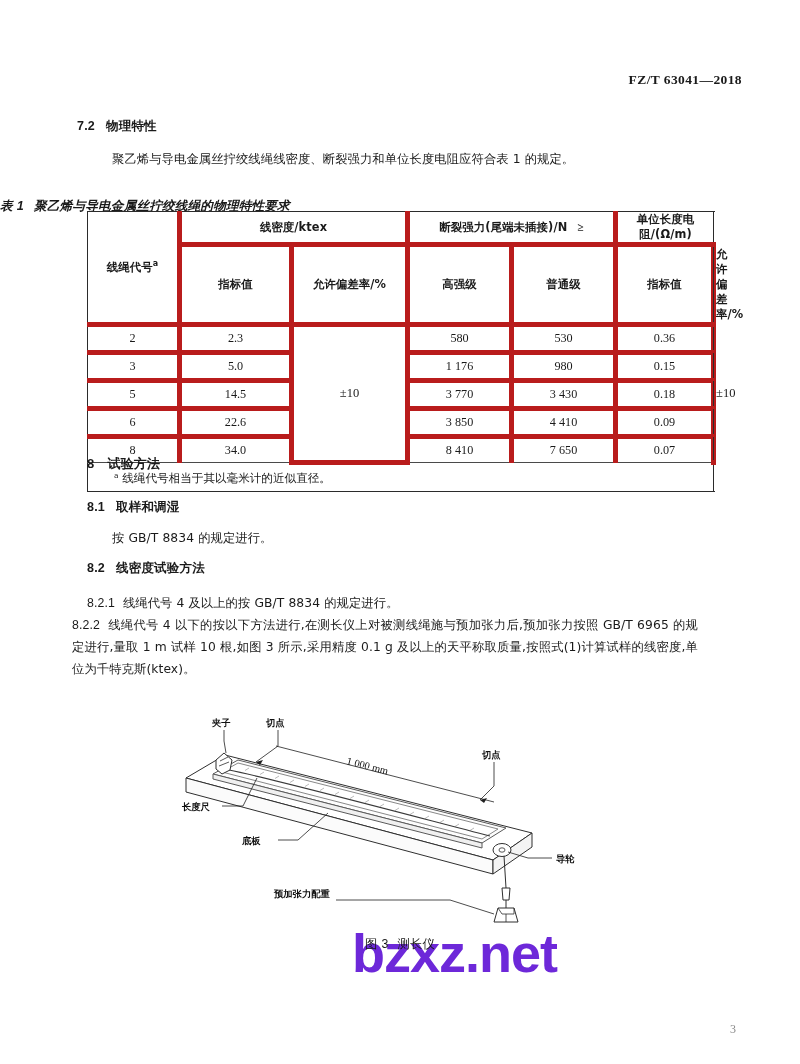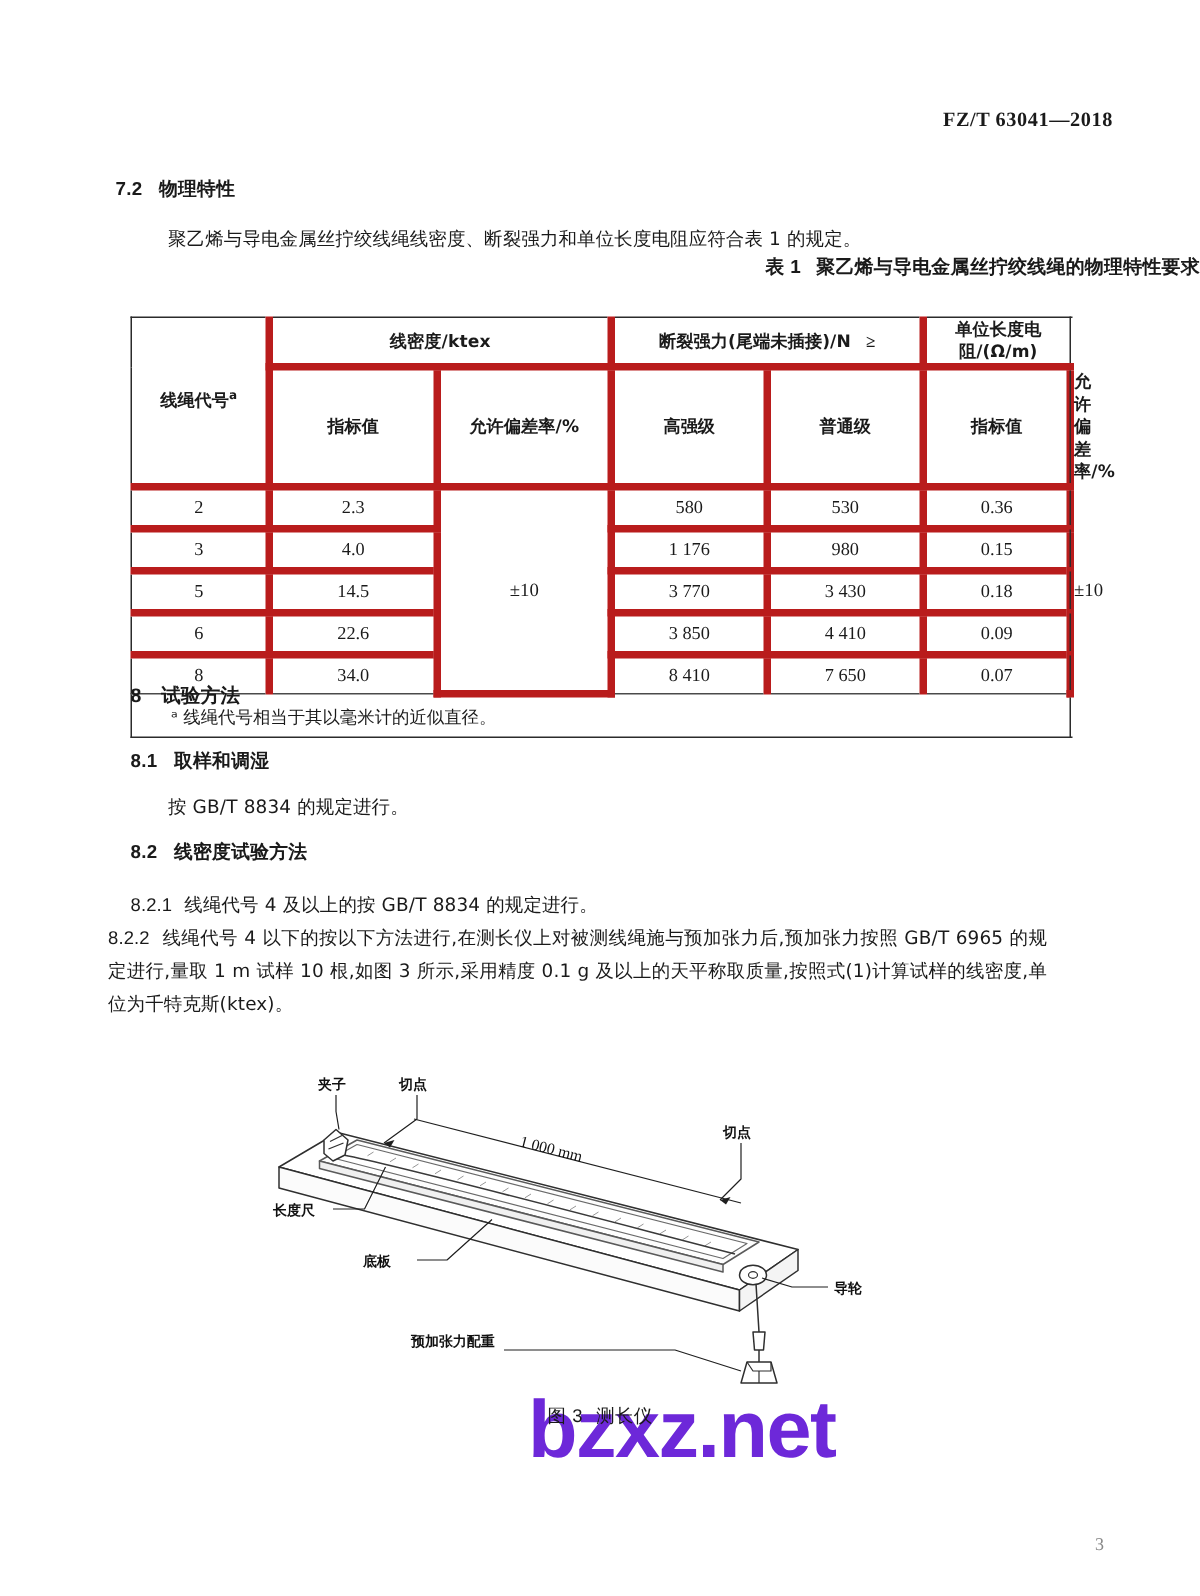--- a/index.html
+++ b/index.html
@@ -84,26 +84,27 @@
     text-align: justify;
     letter-spacing: .1px;
   }
   .para.indent { text-indent: 25px; }
   .para .lbl { font-family: "Liberation Sans", sans-serif; }
 
   
   #table-caption {
     position: absolute;
     left: 0; right: 0;
-    top: 170px;
-    text-align: right;
+    top: 198px;
+    text-align: left;
     font-family: "DejaVu Sans", "Liberation Sans", sans-serif;
     font-weight: 700;
     font-size: 12.6px;
     letter-spacing: .2px;
+    font-style: italic;
   }
   #table-caption .cnum { margin: 0 10px 0 4px; font-family: "Liberation Sans", sans-serif; }
 
   
   #spec-table {
     position: absolute;
     left: 87px;
     top: 211px;
     width: 626px;
     border-collapse: collapse;
@@ -245,21 +246,21 @@
           <td class="outer-l">2</td>
           <td>2.3</td>
           <td class="pm" rowspan="5">±10</td>
           <td>580</td>
           <td>530</td>
           <td>0.36</td>
           <td class="pm outer-r" rowspan="5">±10</td>
         </tr>
         <tr>
           <td class="outer-l">3</td>
-          <td>4.0</td>
+          <td>5.0</td>
           <td>1 176</td>
           <td>980</td>
           <td>0.15</td>
         </tr>
         <tr>
           <td class="outer-l">5</td>
           <td>14.5</td>
           <td>3 770</td>
           <td>3 430</td>
           <td>0.18</td>

